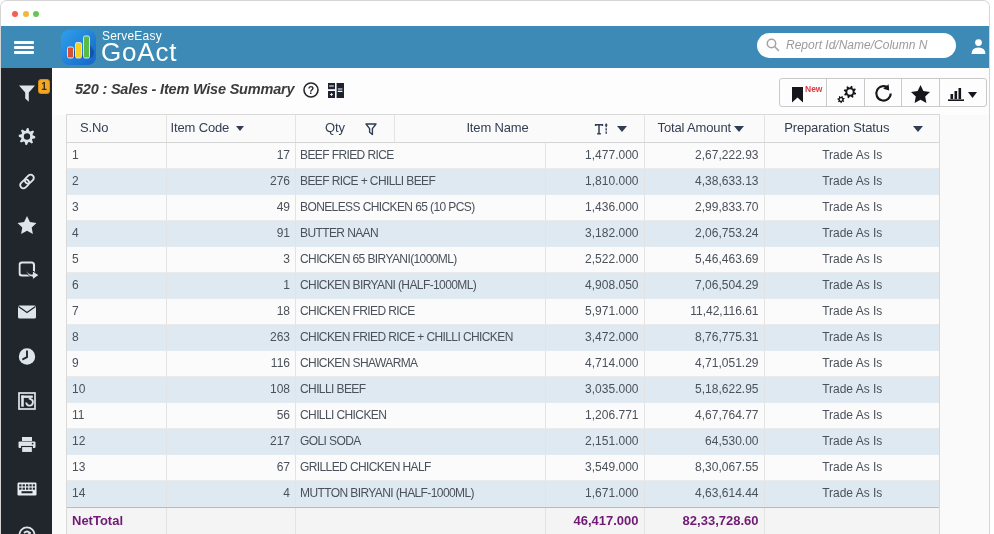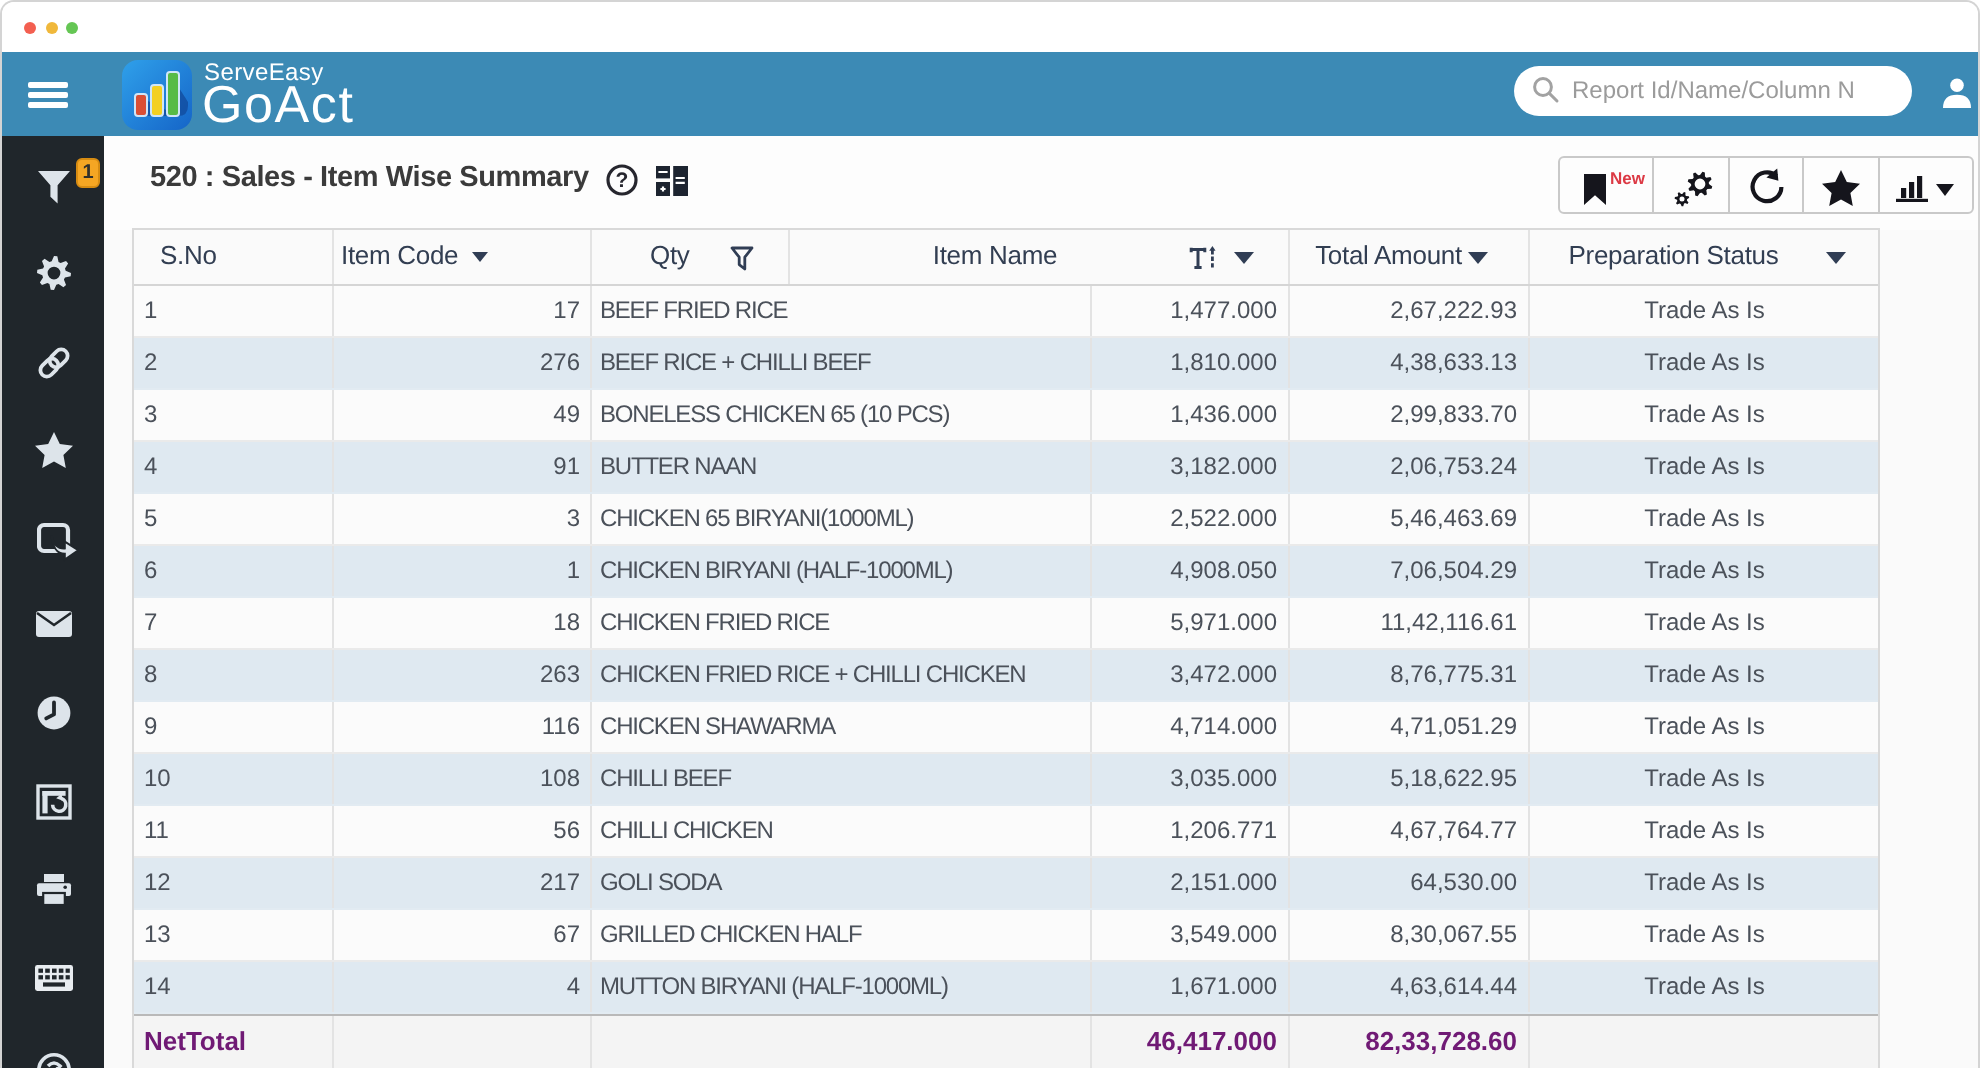--- a/index.html
+++ b/index.html
@@ -8,29 +8,29 @@
          border:1px solid #d4d4d4; border-bottom:none; border-radius:7px 7px 0 0; overflow:hidden; }
   #titlebar { position:absolute; left:0; top:0; width:100%; height:25px; background:#fff; }
   .dot { position:absolute; top:10px; width:6px; height:6px; border-radius:50%; }
   #header { position:absolute; left:0; top:25px; width:100%; height:42px; background:#3c8ab5; }
   #burger { position:absolute; left:13px; top:15px; width:20px; height:13px; }
   #burger div { height:3px; background:#fff; border-radius:1px; margin-bottom:2px; }
   #logo { position:absolute; left:60px; top:4px; }
   #brand { position:absolute; left:100px; top:5px; color:#fff; }
   #brand .se { font-size:12px; letter-spacing:.2px; line-height:11px; padding-left:1px; }
   #brand .ga { font-size:26px; line-height:21px; letter-spacing:.8px; margin-top:0; }
-  #search { position:absolute; left:756px; top:7px; width:199px; height:25px; background:#fff; border-radius:13px; }
+  #search { position:absolute; left:756px; top:7px; width:199px; height:25px; background:#fff; border-radius:13px;font-style:italic; }
   #search span { position:absolute; left:29px; top:5px; font-size:12px; color:#9b9b9b; white-space:nowrap; }
   #user { position:absolute; left:969px; top:12px; }
   #sidebar { position:absolute; left:0; top:67px; width:51px; height:467px; background:#20262b; }
   .sic { position:absolute; left:50%; transform:translateX(-50%); }
   #badge { position:absolute; left:37px; top:78px; width:12px; height:15px; background:#f5a623; border:1px solid #d78c12; border-radius:3px; color:#31302b; font-size:10px; font-weight:bold; text-align:center; line-height:13px; }
   #content { position:absolute; left:51px; top:67px; right:0; bottom:0; background:#fafafa; }
   #toolbar { position:absolute; left:0; top:0; width:100%; height:47px; background:#fdfdfd; }
-  #rtitle { position:absolute; left:23px; top:13px; font-size:14.5px; font-weight:bold; letter-spacing:-.2px; color:#3b3b3b; }
+  #rtitle { position:absolute; left:23px; top:13px; font-size:14.5px; font-weight:bold; letter-spacing:-.2px; color:#3b3b3b;font-style:italic; }
   #btng { position:absolute; left:727px; top:10px; height:29px; display:flex; background:#fdfdfd; border:1px solid #c9c9c9; border-radius:3px; }
   .btn { position:relative; border-right:1px solid #c9c9c9; }
   .btn:last-child { border-right:none; }
   #table { position:absolute; left:14px; top:46px; width:874px; background:#fbfbfb; border:1px solid #d9d9d9; border-bottom:none; }
   .tr { display:flex; height:26px; border-bottom:1px solid #eaeaea; background:#fbfbfb; }
   .tr.blue { background:#dfe9f1; border-bottom-color:#e2ebf2; }
   .tr.hdr { height:28px; background:#fafafa; border-bottom:1px solid #d5d5d5; }
   .tr.tot { height:28px; background:#f4f4f4; border-top:1px solid #b9b9b9; border-bottom:none; }
   .td { flex:none; border-right:1px solid #e3e3e3; font-size:12px; color:#4b515a; line-height:25px; white-space:nowrap; overflow:hidden; padding:0 5px; }
   .td:last-child { border-right:none;text-align:center; }

